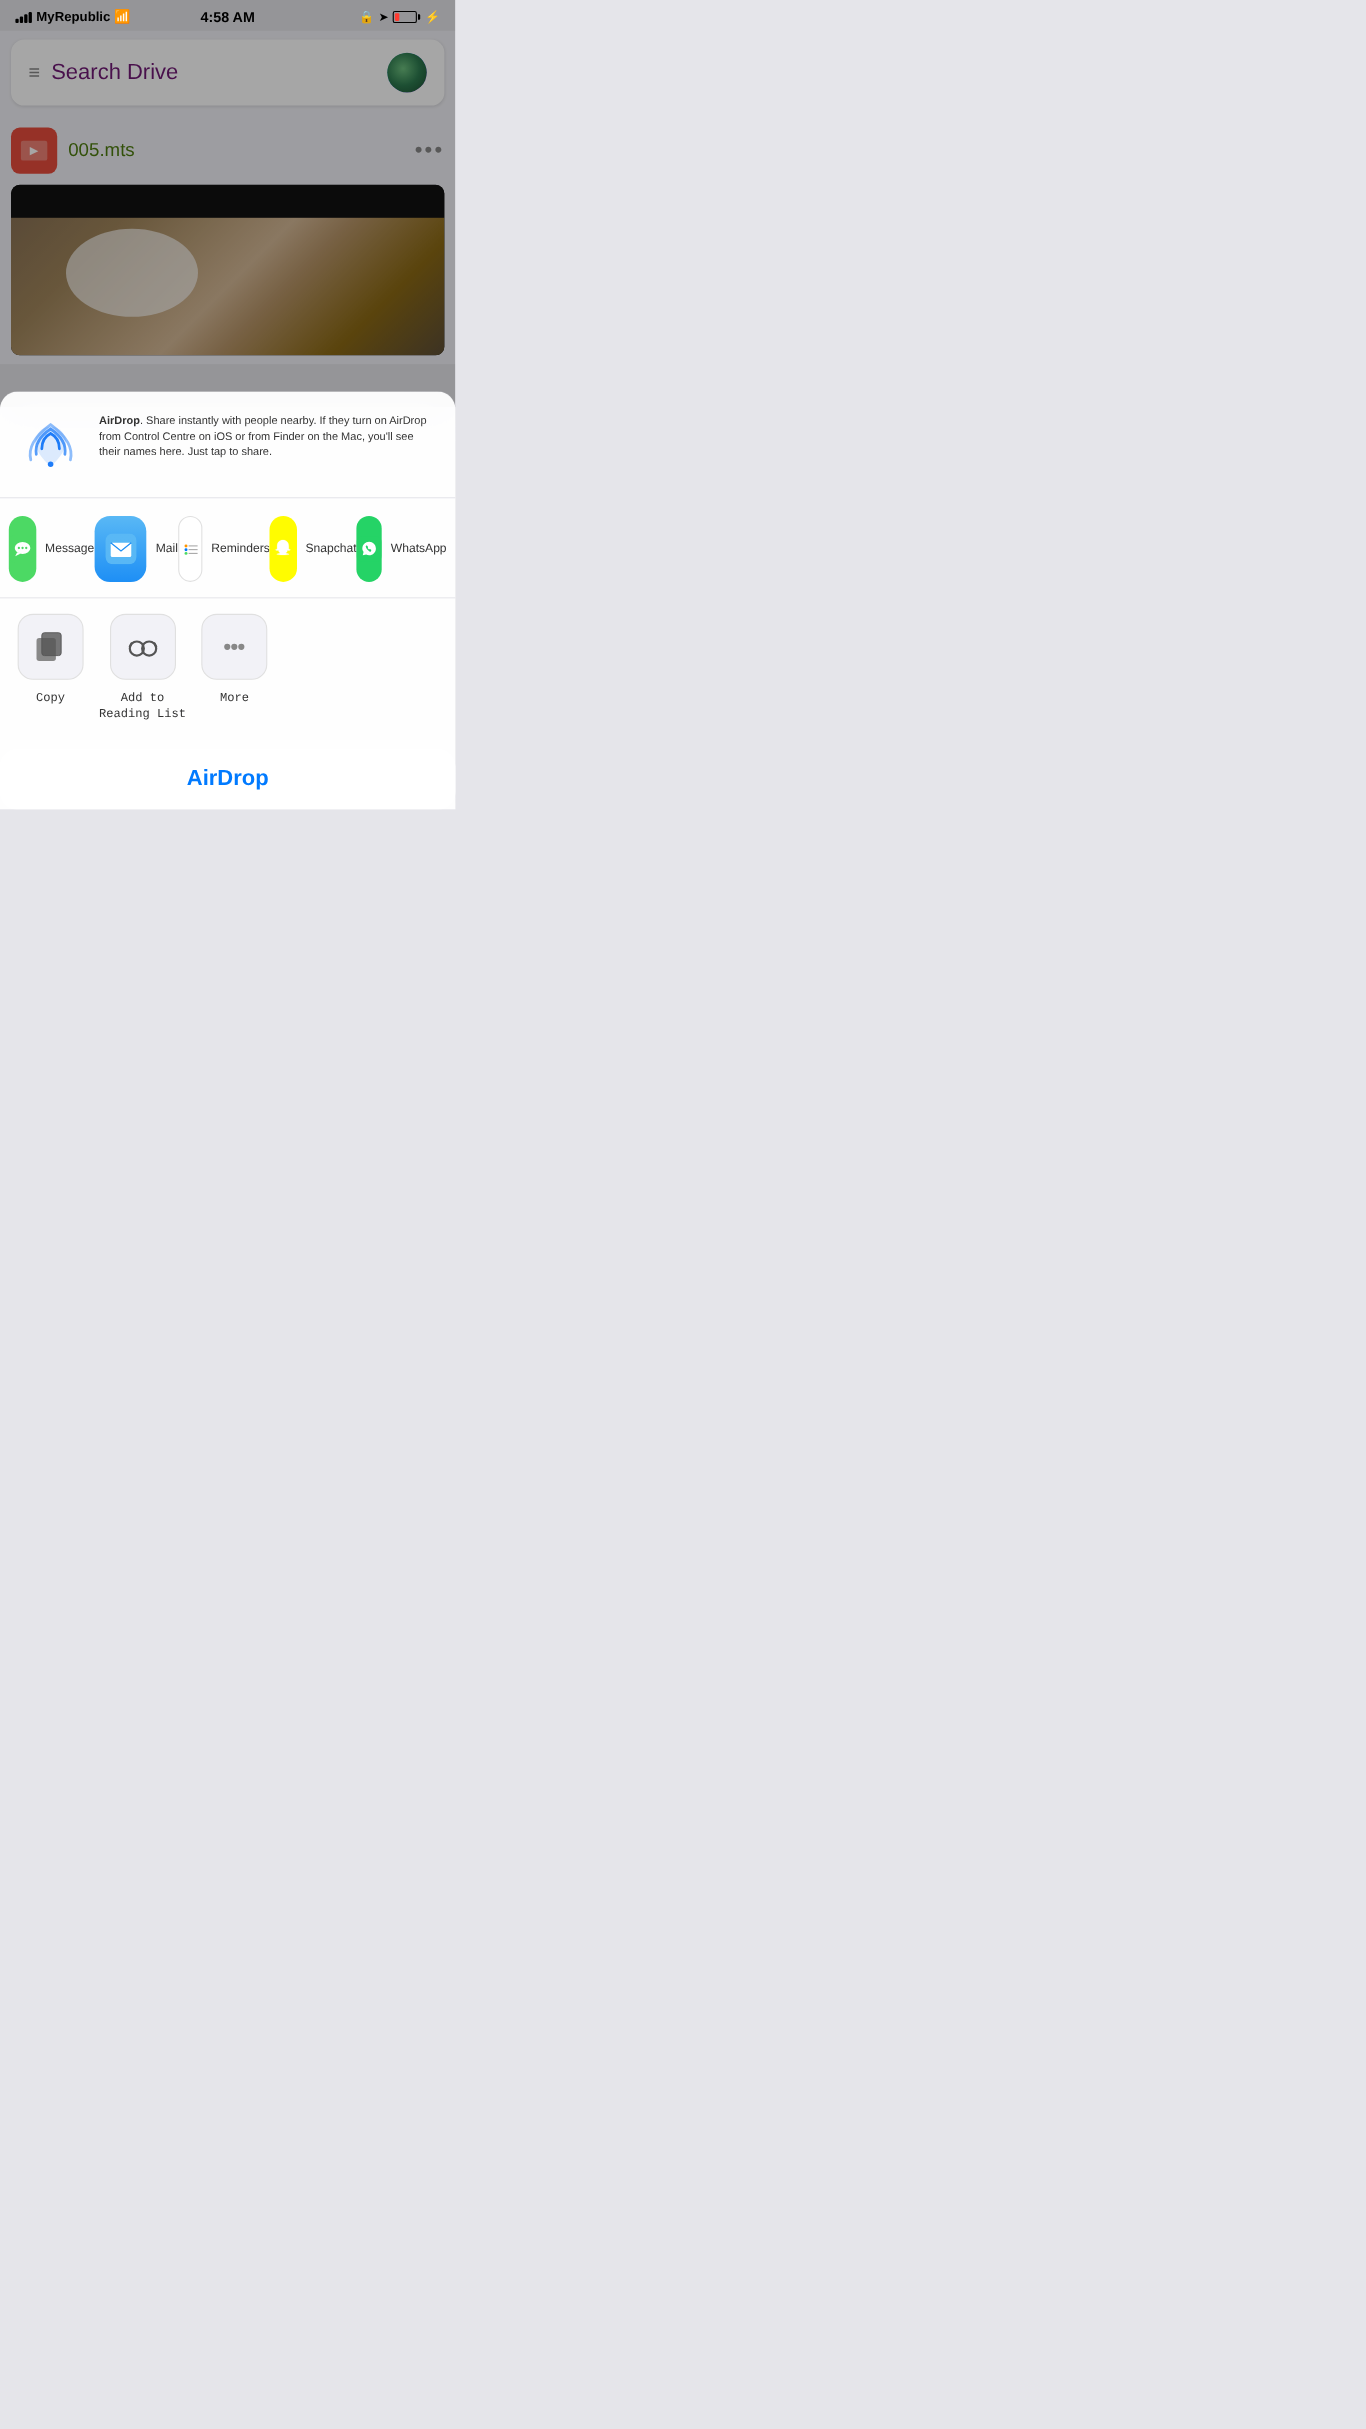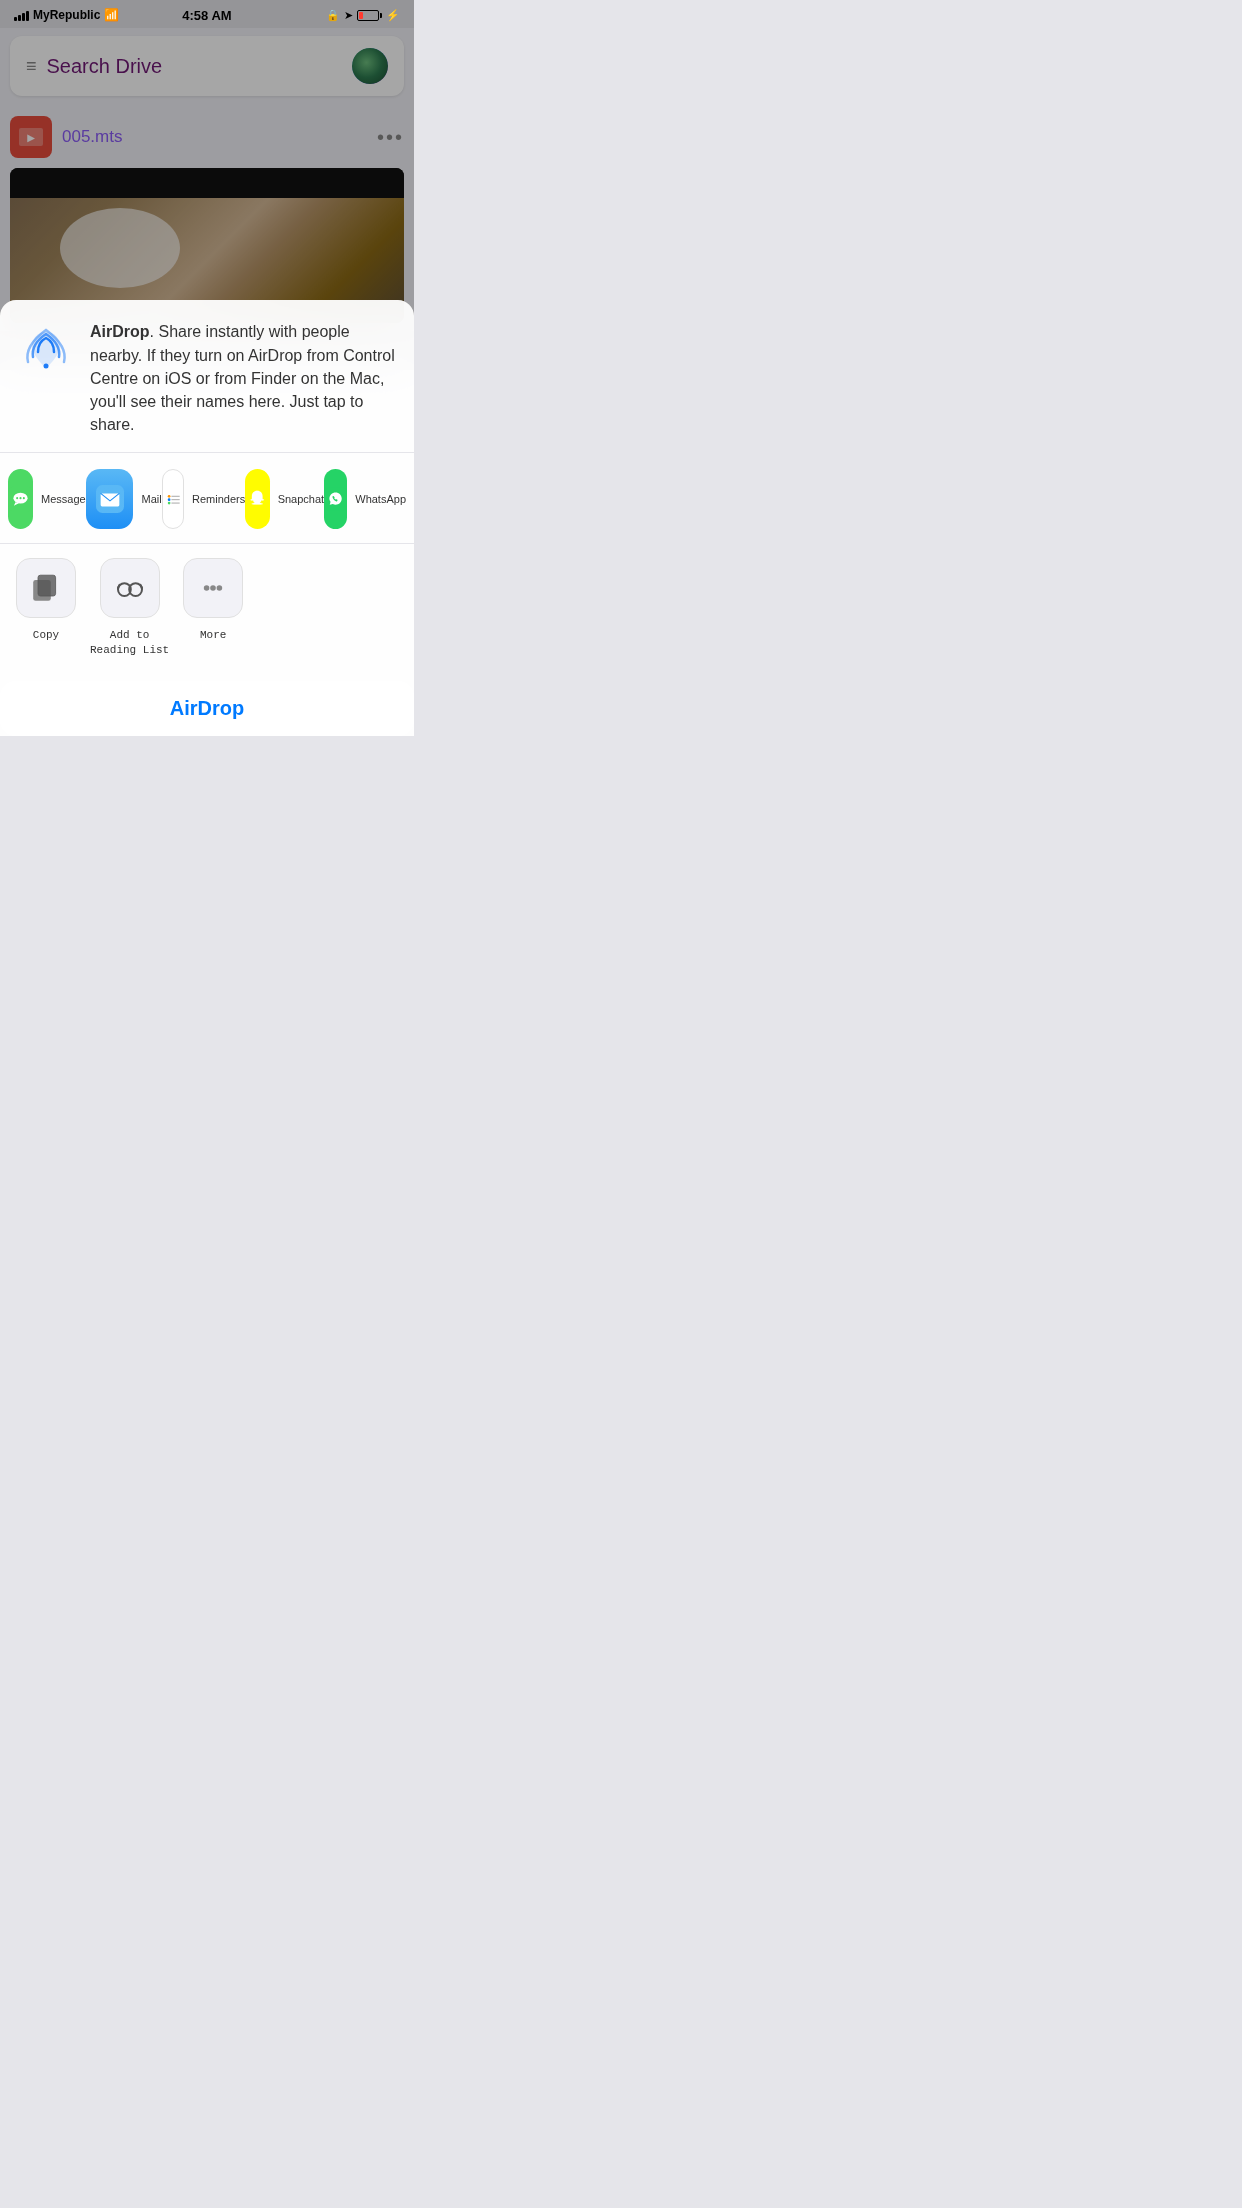--- a/index.html
+++ b/index.html
@@ -148,21 +148,21 @@
       height: 18px;
       background: rgba(255,255,255,0.3);
       border-radius: 2px;
     }
     .file-icon::after {
       content: '▶';
       position: absolute;
       color: white;
       font-size: 10px;
     }
-    .file-name { font-size: 17px; font-weight: 500; color: #8b5cf6; }
+    .file-name { font-size: 17px; font-weight: 500; color: #4d7c0f; }
     .more-dots { color: #888; font-size: 20px; letter-spacing: 2px; }
 
     
     .video-thumb {
       width: 100%;
       height: 155px;
       background: #1a1a1a;
       border-radius: 8px;
       overflow: hidden;
       position: relative;
@@ -217,21 +217,21 @@
       position: relative;
       display: flex;
       align-items: center;
       justify-content: center;
     }
     .airdrop-waves {
       width: 56px;
       height: 56px;
     }
     .airdrop-text {
-      font-size: 16px;
+      font-size: 10px;
       line-height: 1.45;
       color: #333;
     }
     .airdrop-text strong { font-weight: 700; }
 
     
     .apps-row {
       padding: 16px 8px 14px 8px;
       display: flex;
       gap: 0;

